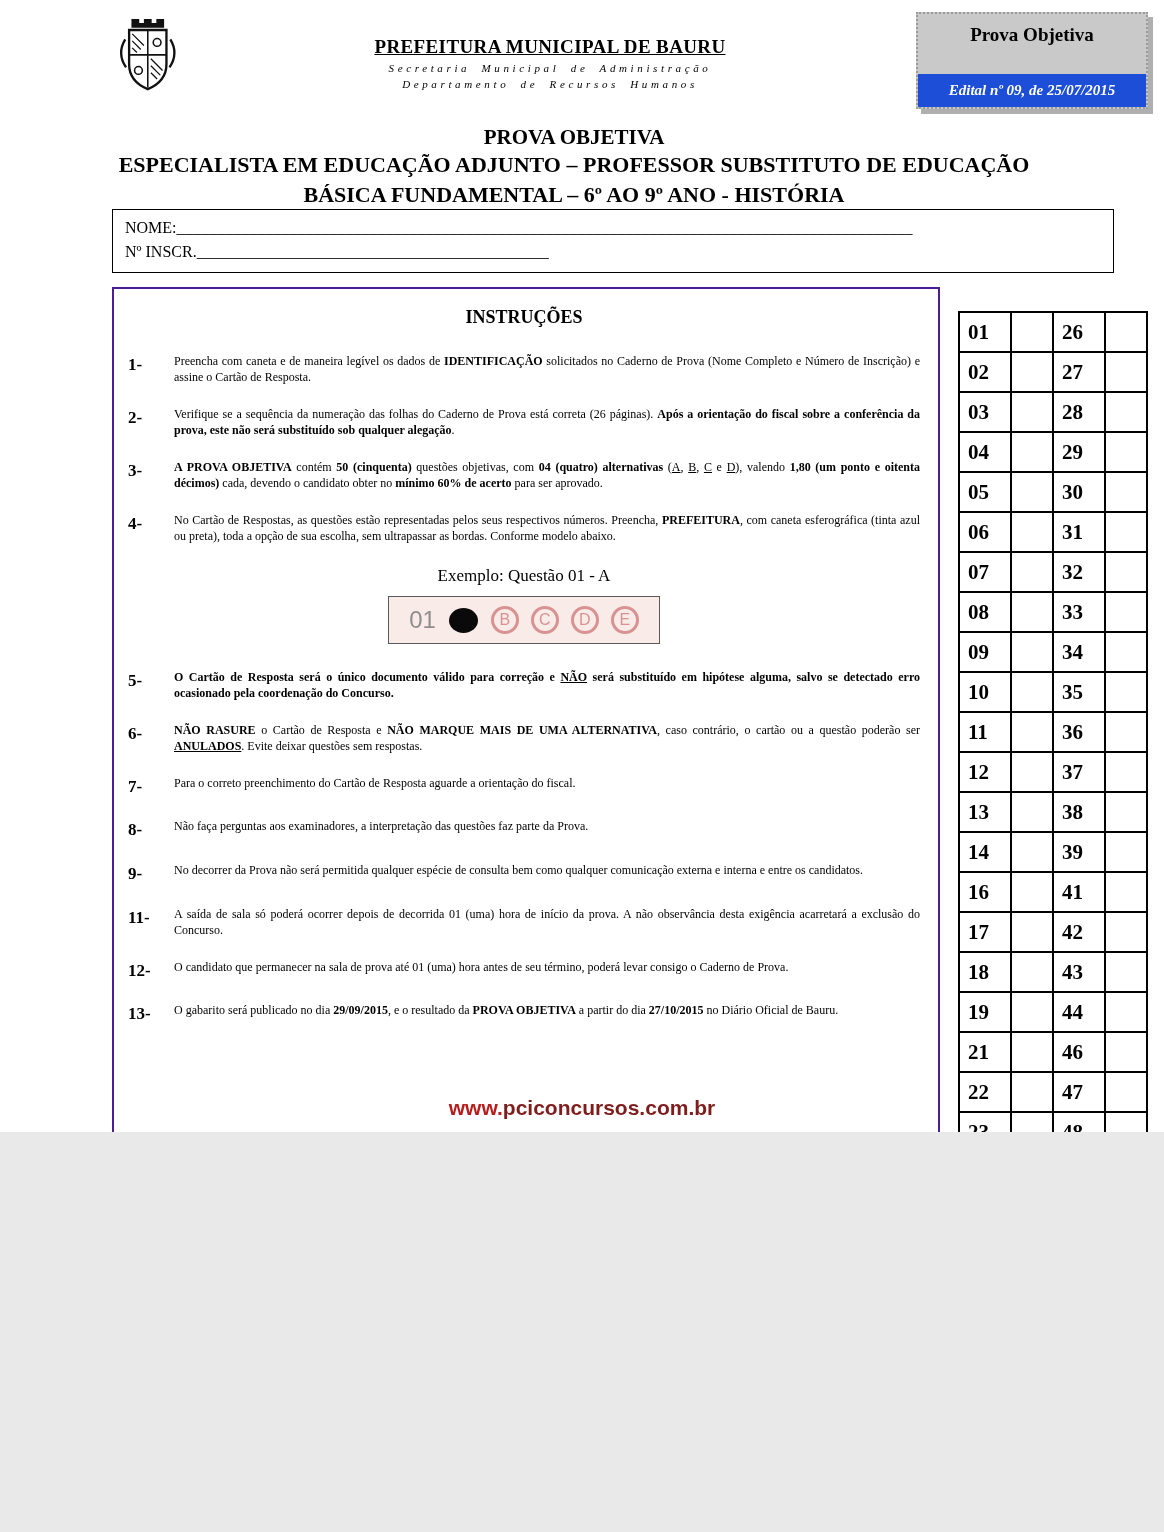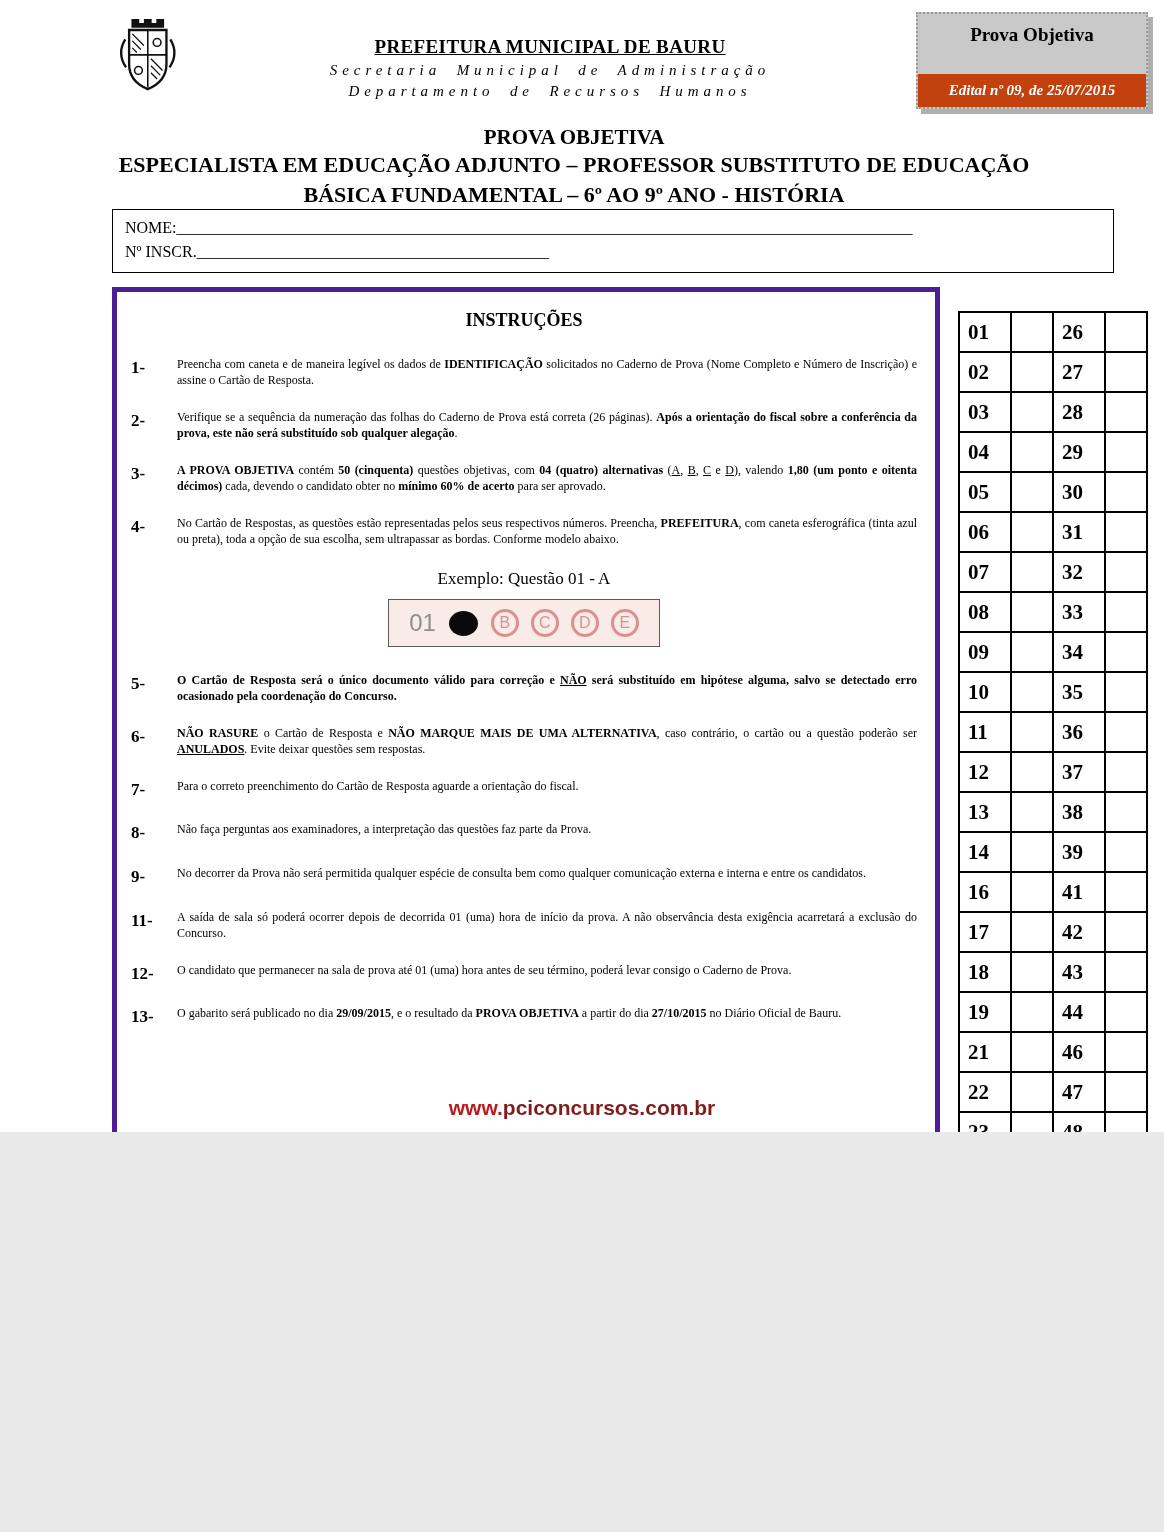--- a/index.html
+++ b/index.html
@@ -7,38 +7,38 @@
   body { font-family:"Liberation Serif", serif; color:#000; }
   .page {
     position:relative; width:1164px; height:1132px; background:#fff;
     margin:0 auto; overflow:hidden; padding:12px 16px 0 0;
   }
   
   .header { display:flex; align-items:flex-start; padding-left:112px; }
   .logo { width:72px; flex:0 0 auto; margin-top:2px; }
   .org { flex:1; text-align:center; padding-top:24px; }
   .org-name { font-weight:bold; text-decoration:underline; font-size:19px; letter-spacing:0.02em; }
-  .org-sub { font-style:italic; font-size:15px; letter-spacing:0.33em; word-spacing:0.45em; margin-top:4px; }
+  .org-sub { font-style:italic; font-size:11px; letter-spacing:0.33em; word-spacing:0.45em; margin-top:4px; }
   .badge { width:232px; flex:0 0 auto; border:2px dotted #9b9b9b; background:#c9c9c9;
            box-shadow:5px 5px 0 rgba(110,110,110,0.55); }
   .badge-top { text-align:center; font-weight:bold; font-size:19px; padding:10px 0 28px; }
-  .badge-bottom { background:#c2410c; color:#fff; font-style:italic; font-weight:bold;
+  .badge-bottom { background:#1d4ed8; color:#fff; font-style:italic; font-weight:bold;
                   text-align:center; font-size:15px; padding:8px 0; }
   
   .title-block { text-align:center; margin-top:16px; }
   .title-line1 { font-weight:bold; font-size:21px; }
   .title-line2, .title-line3 { font-weight:bold; font-size:22px; line-height:1.35; }
   
   .content { padding-left:112px; }
   .name-box { border:1px solid #000; margin-right:34px;
               padding:6px 4px 8px 12px; font-size:16px; }
   .name-line { white-space:nowrap; overflow:hidden; line-height:1.5; }
   
   .main { display:flex; margin-top:14px; }
-  .instr-box { flex:1; border:5px solid #4c1d95; min-height:1176px; padding:14px 18px 28px 14px; }
+  .instr-box { flex:1; border:2px solid #4c1d95; min-height:1176px; padding:14px 18px 28px 14px; }
   .instr-title { text-align:center; font-weight:bold; font-size:18px; margin:4px 0 26px; }
   .instr-item { display:flex; margin-bottom:21px; }
   .instr-num { flex:0 0 46px; font-weight:bold; font-size:17px; line-height:1.33; }
   .instr-body { flex:1; font-size:12px; line-height:1.33; text-align:justify;font-family:Liberation Serif, serif; }
   .b { font-weight:bold; }
   .u { text-decoration:underline; }
   
   .ex-wrap { text-align:center; margin:4px 0 26px; }
   .ex-caption { font-size:17px; margin-bottom:10px; }
   .ex-strip { display:inline-flex; align-items:center; gap:13px; background:#f8ebe8;

